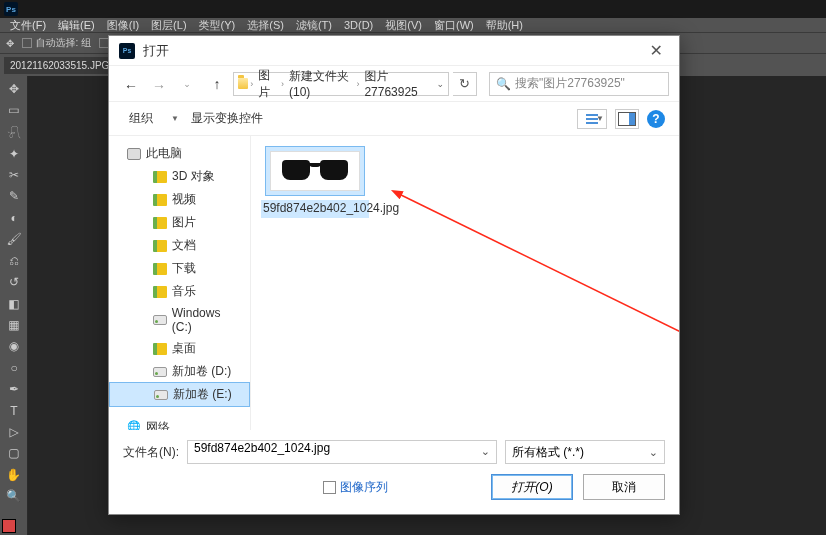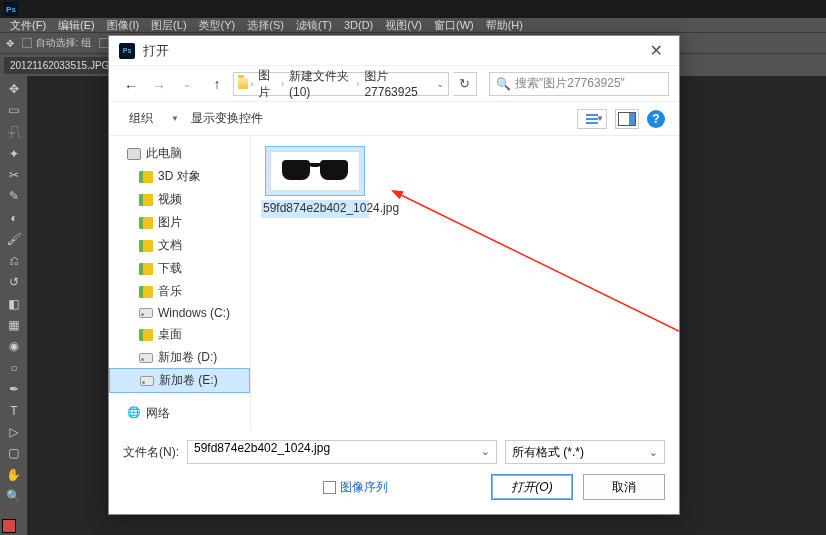--- a/index.html
+++ b/index.html
@@ -52,21 +52,21 @@
 .view-bars span { width: 12px; height: 2px; background: #4a90d9; }
 .view-dd { font-size: 8px; color: #666; position: absolute; right: 2px; }
 .view-panel { width: 18px; height: 14px; border: 1px solid #555; position: relative; }
 .view-panel::after { content: ""; position: absolute; right: 0; top: 0; width: 6px; height: 100%; background: #4a90d9; }
 .help-icon { width: 18px; height: 18px; border-radius: 50%; background: #1e88e5; color: #fff; font-size: 12px; font-weight: bold; display: flex; align-items: center; justify-content: center; }
 
 .dlg-body { flex: 1; display: flex; overflow: hidden; }
 .sidebar { width: 142px; border-right: 1px solid #eee; padding: 6px 0; overflow-y: auto; }
 .tree-item { display: flex; align-items: center; padding: 3px 8px; font-size: 12px; color: #333; gap: 5px; }
 .tree-item.lvl1 { padding-left: 18px; }
-.tree-item.lvl2 { padding-left: 30px; }
+.tree-item.lvl2 { padding-left: 44px; }
 .tree-item.selected { background: #cde8ff; border: 1px solid #7abaf0; margin: -1px 0; }
 .tree-spacer { height: 10px; }
 .pc-icon { width: 14px; height: 12px; background: #ddd; border: 1px solid #888; border-radius: 2px; position: relative; }
 .drive-icon { width: 14px; height: 10px; background: #e8e8e8; border: 1px solid #999; border-radius: 2px; position: relative; }
 .drive-icon::after { content: ""; position: absolute; left: 1px; bottom: 1px; width: 3px; height: 3px; background: #6aa84f; border-radius: 50%; }
 .net-icon { width: 14px; height: 12px; position: relative; }
 .net-icon::before { content: "🌐"; font-size: 11px; position: absolute; top: -2px; }
 .lib-icon { width: 14px; height: 12px; background: linear-gradient(90deg, #6ab04c 30%, #f0c419 30%); border-radius: 1px; }
 
 .file-pane { flex: 1; padding: 10px; position: relative; }

